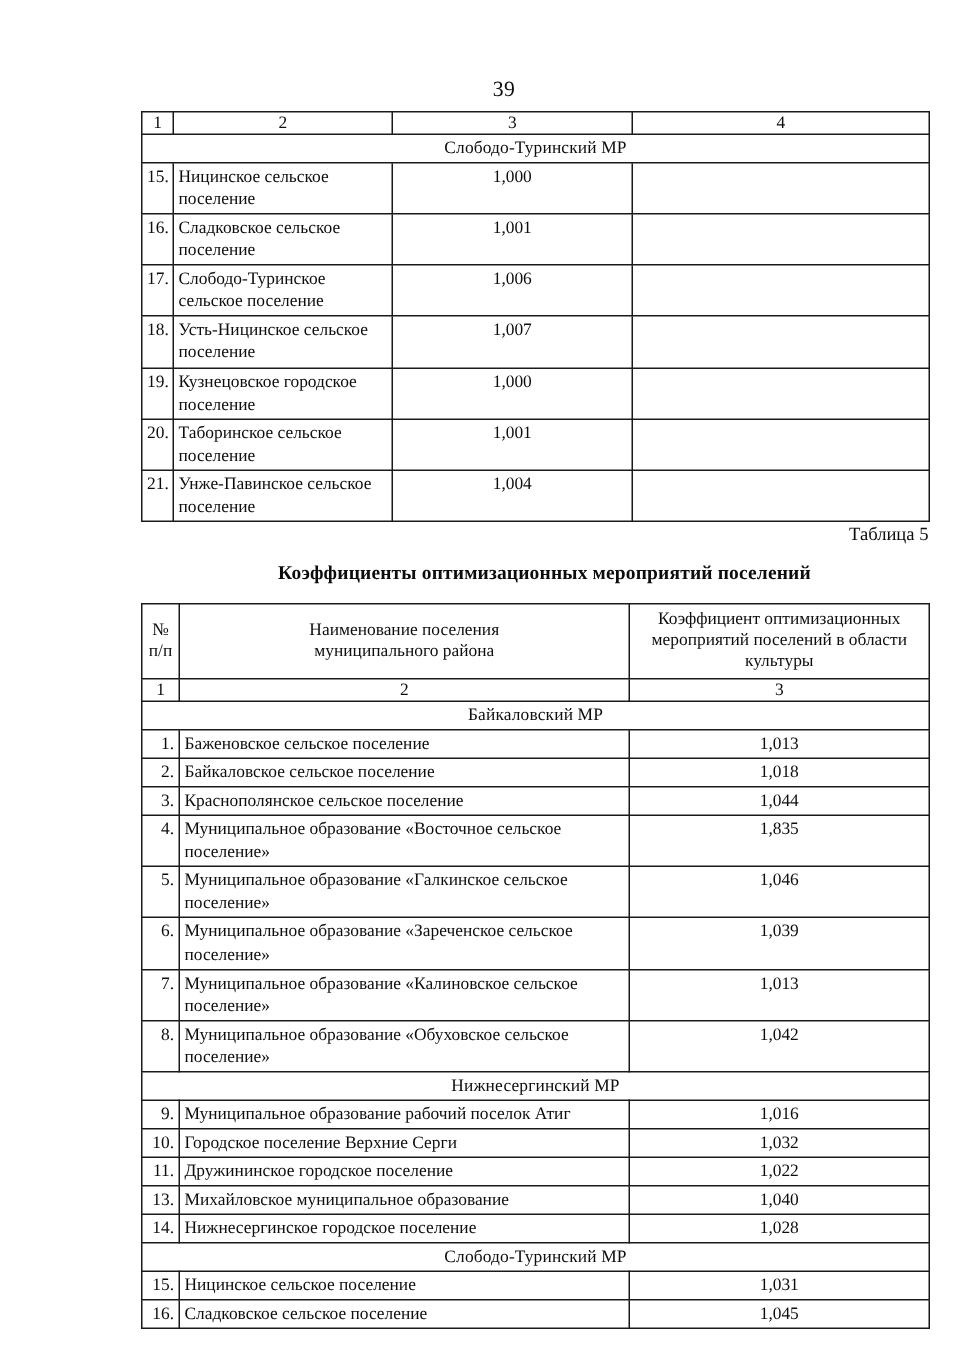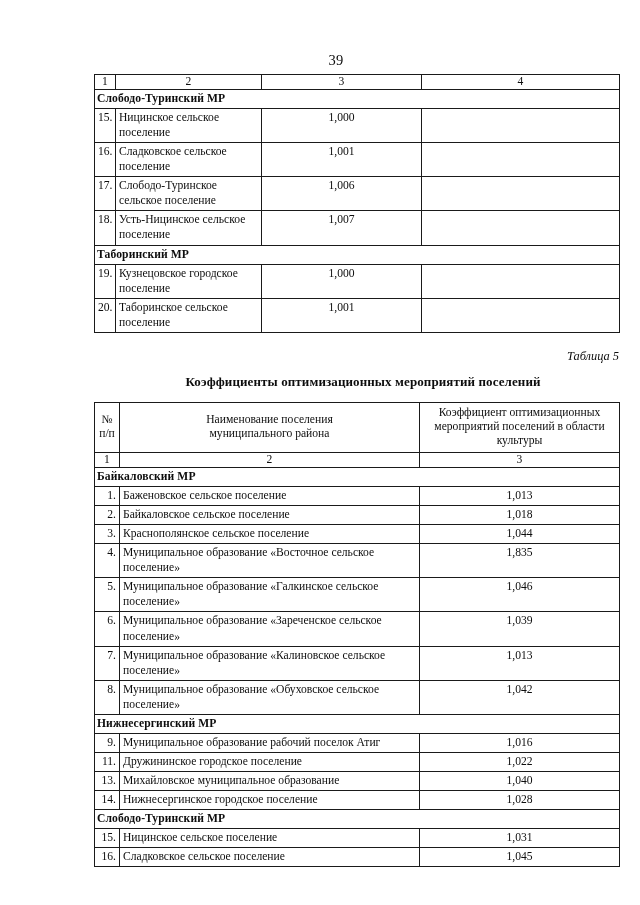--- a/index.html
+++ b/index.html
@@ -63,22 +63,22 @@
     text-align: center;
   }
   .blank-cell { }
   .colnum-row td {
     text-align: center;
     padding: 0 2px 1px 2px;
     height: 13px;
     line-height: 13px;
   }
   .section-row td {
-    text-align: left;
-    font-weight: bold;
+    text-align: center;
+    font-weight: normal;
     padding: 1px 2px 2px 2px;
     height: 15px;
     line-height: 15px;
     letter-spacing: .1px;
   }
   .hdr-row td {
     text-align: center;
     vertical-align: middle;
     padding: 2px 4px 3px 4px;
     line-height: 1.22;
@@ -98,21 +98,20 @@
   #table-one .data-row td { height: 28px; }
 
   
   .table-label {
     position: absolute;
     left: 0;
     top: 337px;
     width: 603px;
     text-align: right;
     font-size: 12.4px;
-    font-style: italic;
   }
   .table-title {
     position: absolute;
     left: 0;
     top: 362px;
     width: 640px;
     text-align: center;
     font-size: 13px;
     font-weight: bold;
     letter-spacing: .1px;
@@ -174,33 +173,36 @@
           <td class="name-cell">Слободо-Туринское сельское поселение</td>
           <td class="val-cell">1,006</td>
           <td class="blank-cell"></td>
         </tr>
         <tr class="data-row">
           <td class="num-cell">18.</td>
           <td class="name-cell">Усть-Ницинское сельское поселение</td>
           <td class="val-cell">1,007</td>
           <td class="blank-cell"></td>
         </tr>
-        <tr class="section-row">
-          <td colspan="4">Таборинский МР</td>
-        </tr>
         <tr class="data-row">
           <td class="num-cell">19.</td>
           <td class="name-cell">Кузнецовское городское поселение</td>
           <td class="val-cell">1,000</td>
           <td class="blank-cell"></td>
         </tr>
         <tr class="data-row">
           <td class="num-cell">20.</td>
           <td class="name-cell">Таборинское сельское поселение</td>
           <td class="val-cell">1,001</td>
+          <td class="blank-cell"></td>
+        </tr>
+        <tr class="data-row">
+          <td class="num-cell">21.</td>
+          <td class="name-cell">Унже-Павинское сельское поселение</td>
+          <td class="val-cell">1,004</td>
           <td class="blank-cell"></td>
         </tr>
       </tbody>
   </table>
 
   <div class="table-label">Таблица 5</div>
   <div class="table-title">Коэффициенты оптимизационных мероприятий поселений</div>
 
   <table id="table-two" class="doc-table">
     <colgroup>
@@ -264,20 +266,25 @@
         </tr>
         <tr class="section-row">
           <td colspan="3">Нижнесергинский МР</td>
         </tr>
         <tr class="data-row one-line">
           <td class="num-cell">9.</td>
           <td class="name-cell">Муниципальное образование рабочий поселок Атиг</td>
           <td class="val-cell">1,016</td>
         </tr>
         <tr class="data-row one-line">
+          <td class="num-cell">10.</td>
+          <td class="name-cell">Городское поселение Верхние Серги</td>
+          <td class="val-cell">1,032</td>
+        </tr>
+        <tr class="data-row one-line">
           <td class="num-cell">11.</td>
           <td class="name-cell">Дружининское городское поселение</td>
           <td class="val-cell">1,022</td>
         </tr>
         <tr class="data-row one-line">
           <td class="num-cell">13.</td>
           <td class="name-cell">Михайловское муниципальное образование</td>
           <td class="val-cell">1,040</td>
         </tr>
         <tr class="data-row one-line">

